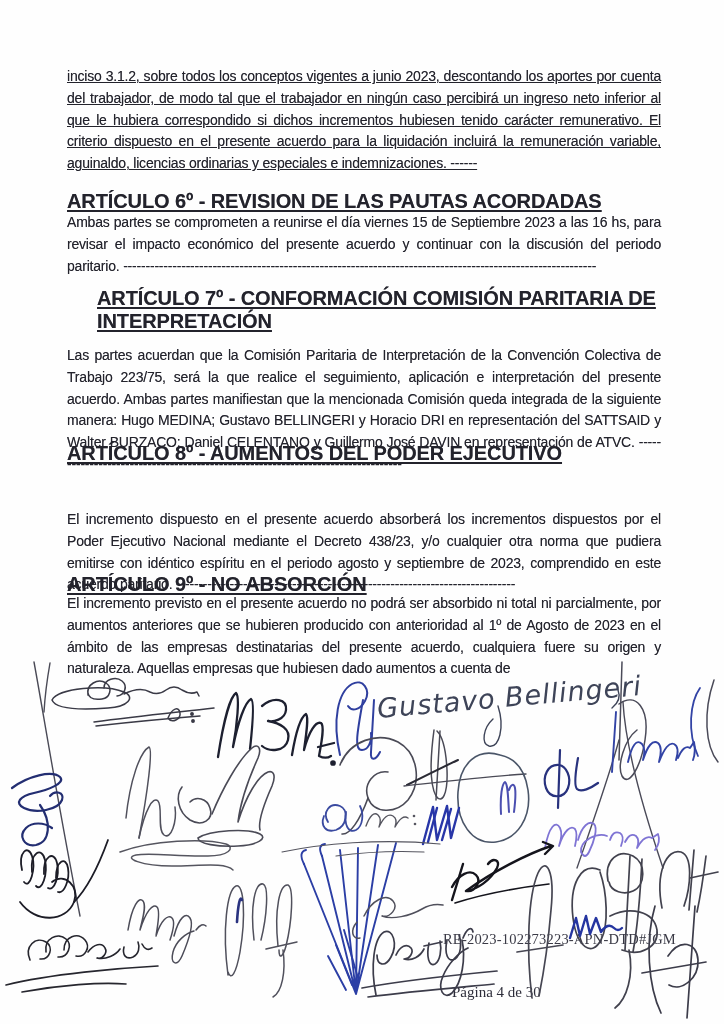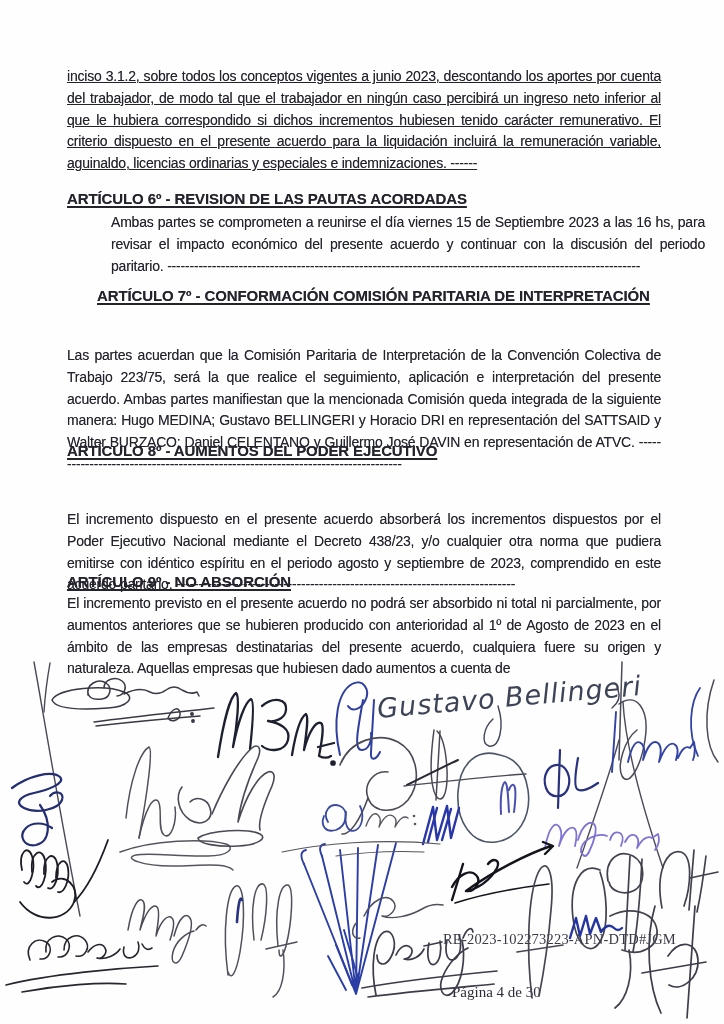--- a/index.html
+++ b/index.html
@@ -11,27 +11,27 @@
   }
   .block{
     position:absolute;left:67px;width:594px;
     text-align:justify;font-size:14px;line-height:21.8px;
     letter-spacing:-0.2px;
     text-shadow:0 0 .4px rgba(30,30,42,.5);
     margin:0;
   }
   .heading{
     position:absolute;left:67px;width:594px;
-    font-weight:bold;font-size:15px;letter-spacing:-0.1px;
+    font-weight:bold;font-size:20px;letter-spacing:-0.1px;
     text-decoration:underline;text-decoration-thickness:1.5px;text-underline-offset:2px;
     text-shadow:0 0 .4px rgba(30,30,42,.55);
     margin:0;
   }
   .t-intro{top:66px;text-decoration:underline;}
-  .h-a6{top:190px;} .b-a6{top:212px;margin-left:44px;}
+  .h-a6{top:190px;} .b-a6{top:212px;}
   .h-a7{top:287px;margin-left:30px;} .b-a7{top:301px;margin-top:44px;}
   .h-a8{top:442px;} .b-a8{top:496px;margin-top:13px;}
   .h-a9{top:573px;} .b-a9{top:593px;}
   .record{
     position:absolute;left:443px;top:931px;
     font-family:"Liberation Serif","DejaVu Serif",serif;
     font-size:14.5px;color:#3a3a46;letter-spacing:.2px;z-index:2;
   }
   .pagenum{
     position:absolute;left:452px;top:984px;

